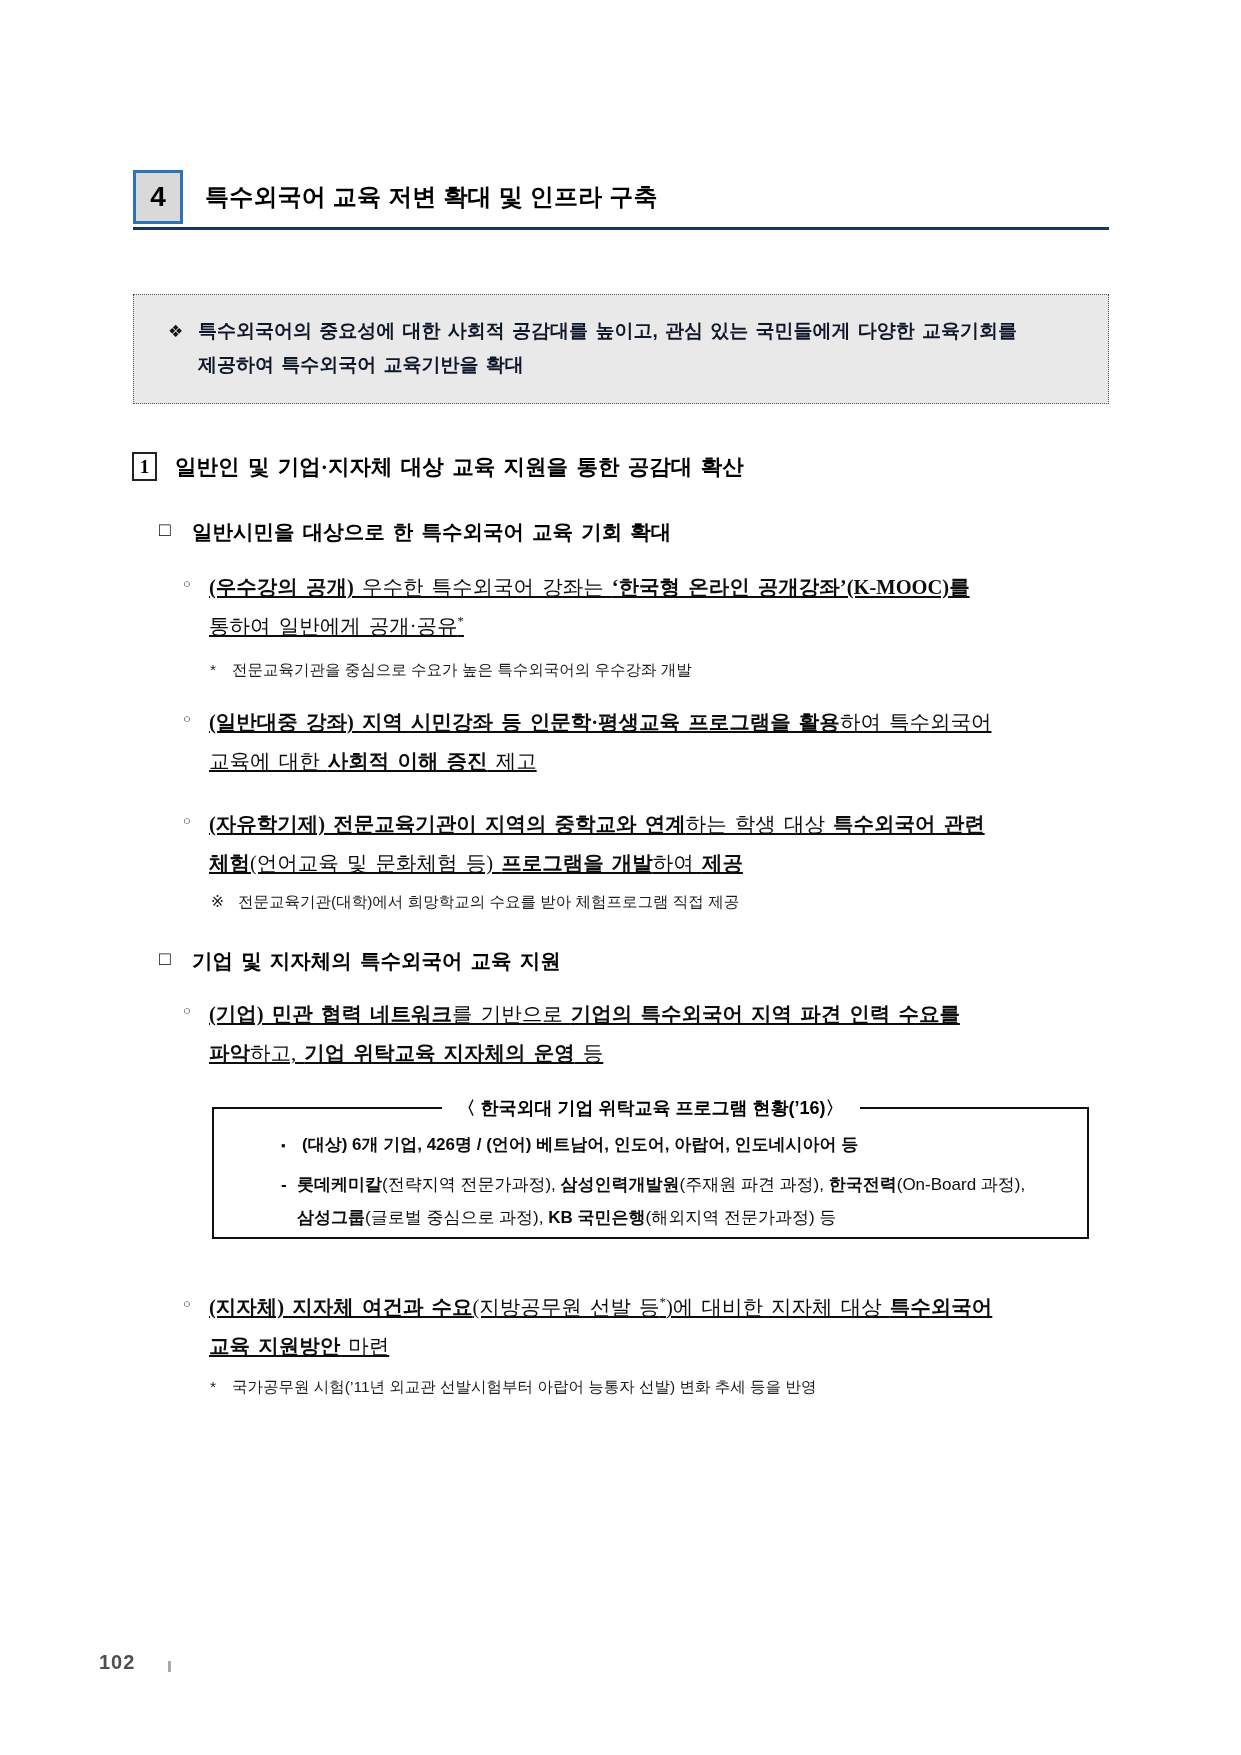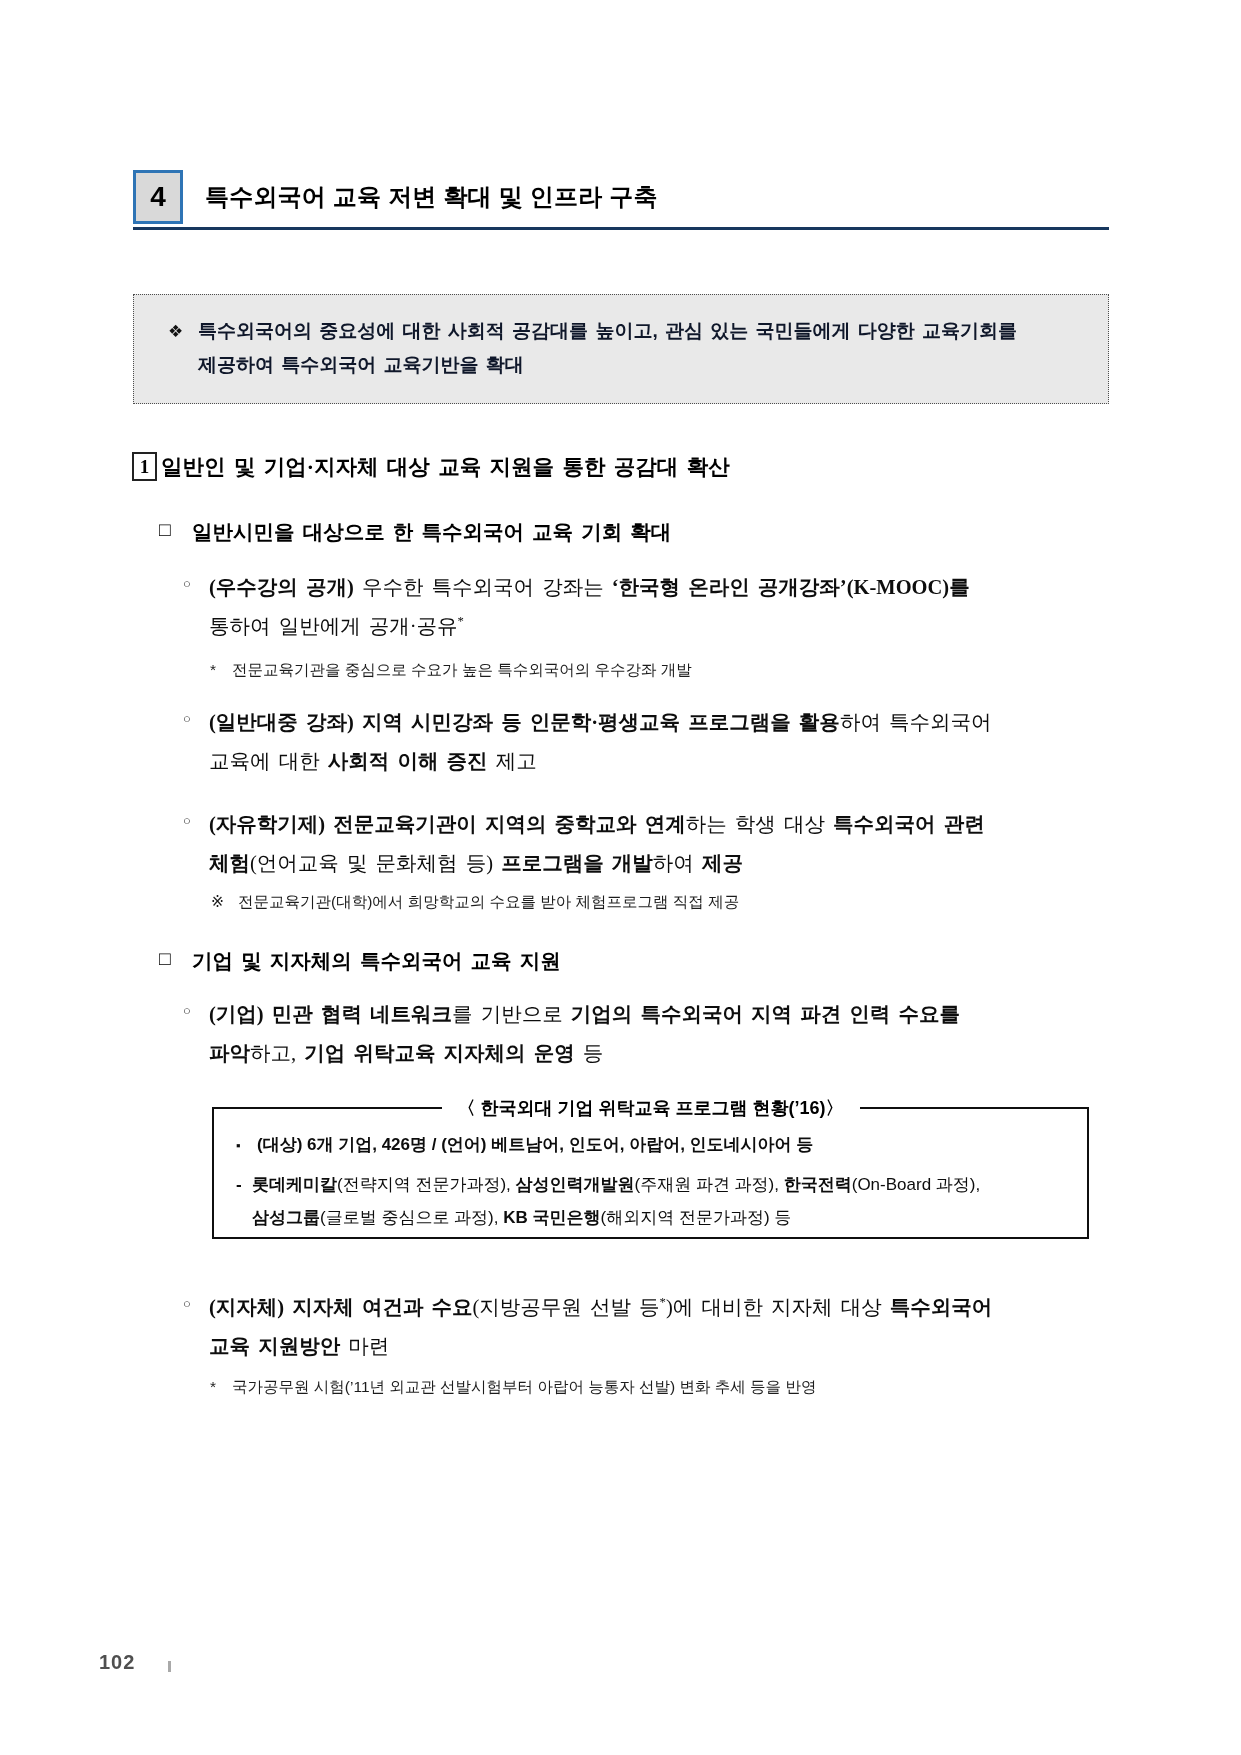--- a/index.html
+++ b/index.html
@@ -35,51 +35,51 @@
     background:#e9e9e9;border:1px dotted #4d4d4d;padding:19px 30px 0 34px;}
   .sum-row{display:flex;}
   .sum-marker{flex:0 0 30px;font-size:17px;color:#111;padding-top:7px;}
   .sum-text{font-size:19px;font-weight:bold;line-height:34px;color:#0f172a;word-spacing:2px;}
 
   
   .subsec{position:absolute;top:452px;left:132px;display:flex;align-items:center;
     font-family:"Liberation Serif","DejaVu Serif",serif;}
   .subsec-num{width:25px;height:29px;box-sizing:border-box;border:2px solid #222;
     display:flex;align-items:center;justify-content:center;font-size:19px;font-weight:600;color:#000;}
-  .subsec-title{margin-left:4px;font-size:21.5px;font-weight:600;color:#000;word-spacing:3px;}
+  .subsec-title{margin-left:18px;font-size:21.5px;font-weight:600;color:#000;word-spacing:3px;}
 
   
   .h2{position:absolute;left:159px;display:flex;align-items:flex-start;
     font-family:"Liberation Serif","DejaVu Serif",serif;font-size:20.5px;font-weight:bold;color:#000;word-spacing:3px;}
   .h2-marker{flex:0 0 33px;font-size:19px;padding-top:1px;font-weight:normal;}
   .h2a{top:518px;}
   .h2b{top:947px;}
 
   
   .bullet{position:absolute;left:183px;display:flex;align-items:flex-start;
     font-family:"Liberation Serif","DejaVu Serif",serif;}
   .b-marker{flex:0 0 26px;font-size:13px;color:#222;padding-top:8px;}
-  .b-text{font-size:20.5px;line-height:39px;color:#0d0d0d;word-spacing:3px;max-width:920px;}
+  .b-text{font-size:20.5px;line-height:39px;color:#0d0d0d;word-spacing:3px;max-width:920px;text-decoration:underline;}
   .bl-mooc{top:568px;}
   .bl-public{top:703px;}
   .bl-free{top:805px;}
   .bl-company{top:995px;}
   .bl-local{top:1288px;}
 
   
   .fnote{position:absolute;display:flex;align-items:flex-start;font-size:15.5px;color:#1c1c1c;line-height:22px;}
   .fn-marker{flex:0 0 22px;}
   .fn-mooc{left:210px;top:659px;}
   .fn-free{left:211px;top:891px;}
   .fn-free .fn-marker{flex:0 0 27px;}
   .fn-local{left:210px;top:1376px;}
 
   
   .info-box{position:absolute;top:1107px;left:212px;width:877px;height:132px;box-sizing:border-box;
-    border:2px solid #0f0f0f;}
+    border:2px solid #0f0f0f;padding-left:45px;}
   .ib-title{position:absolute;top:-13px;left:50%;transform:translateX(-50%);
     background:#ffffff;padding:0 16px;font-size:18px;font-weight:bold;white-space:nowrap;color:#000;}
   .ib-content{padding:24px 18px 0 22px;}
   .ib-line{display:flex;align-items:flex-start;font-size:17px;color:#0d0d0d;}
   .ib-line1{line-height:24px;margin-bottom:10px;font-weight:bold;}
   .ib-line1 .ib-marker{flex:0 0 21px;font-size:13px;padding-top:1px;}
   .ib-line2{line-height:33px;}
   .ib-line2 .ib-marker{flex:0 0 16px;font-weight:bold;}
 
   

